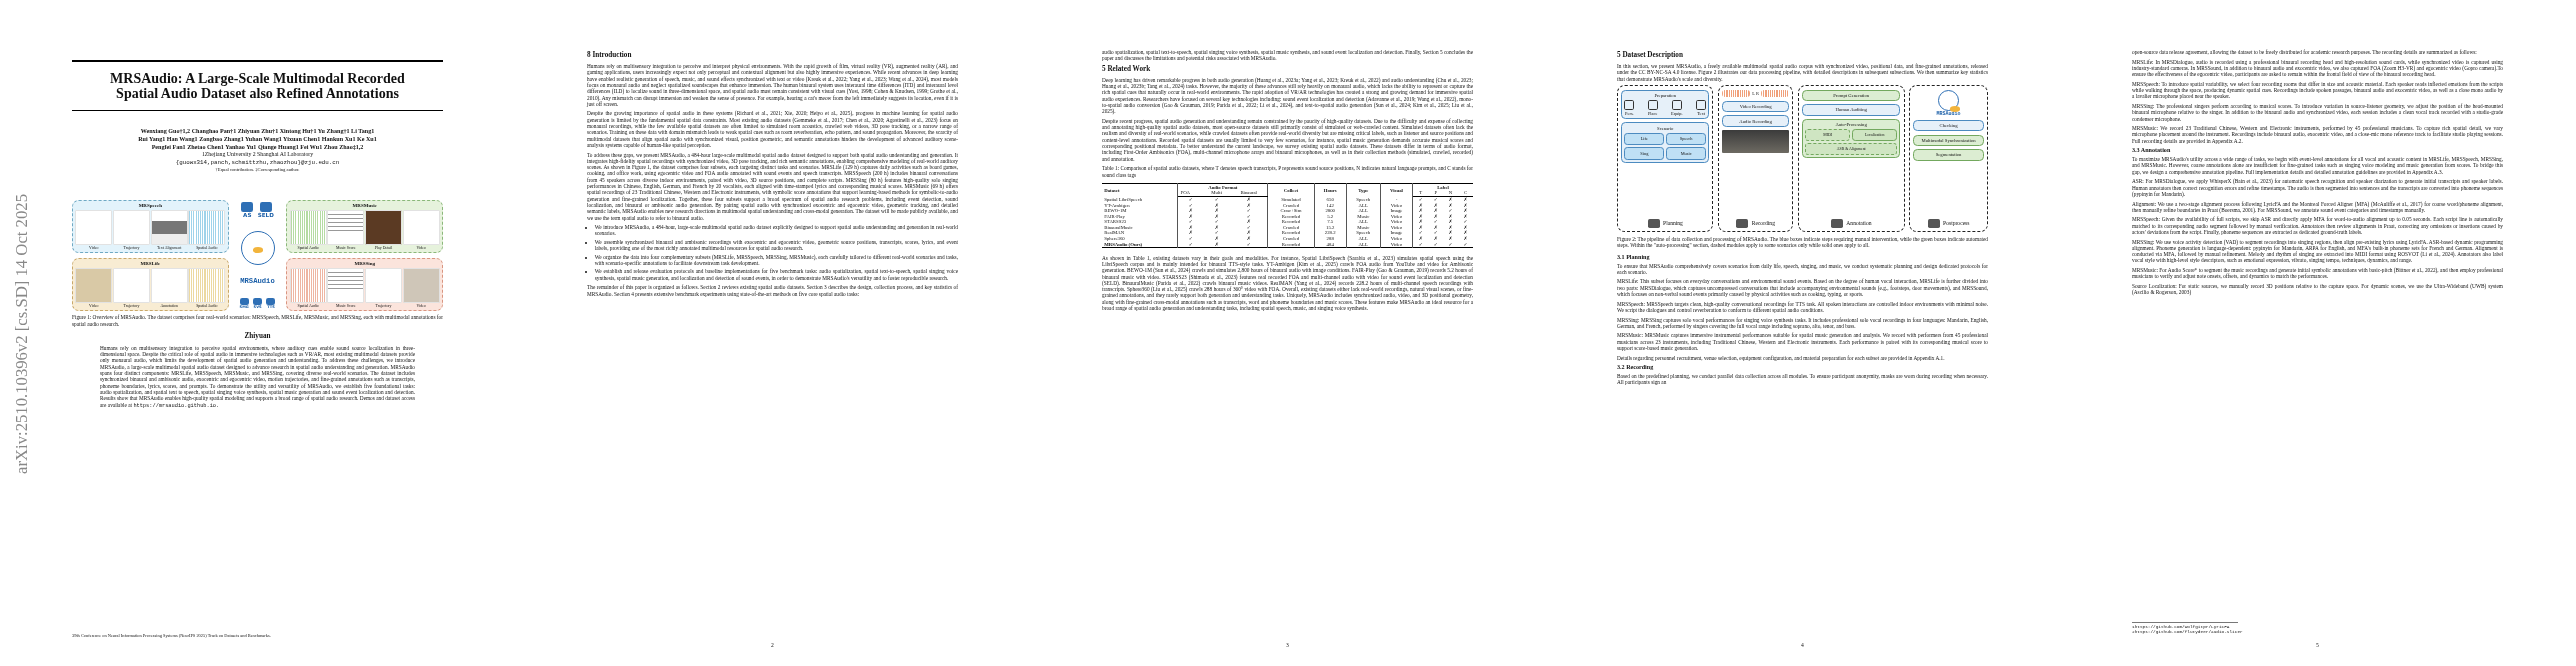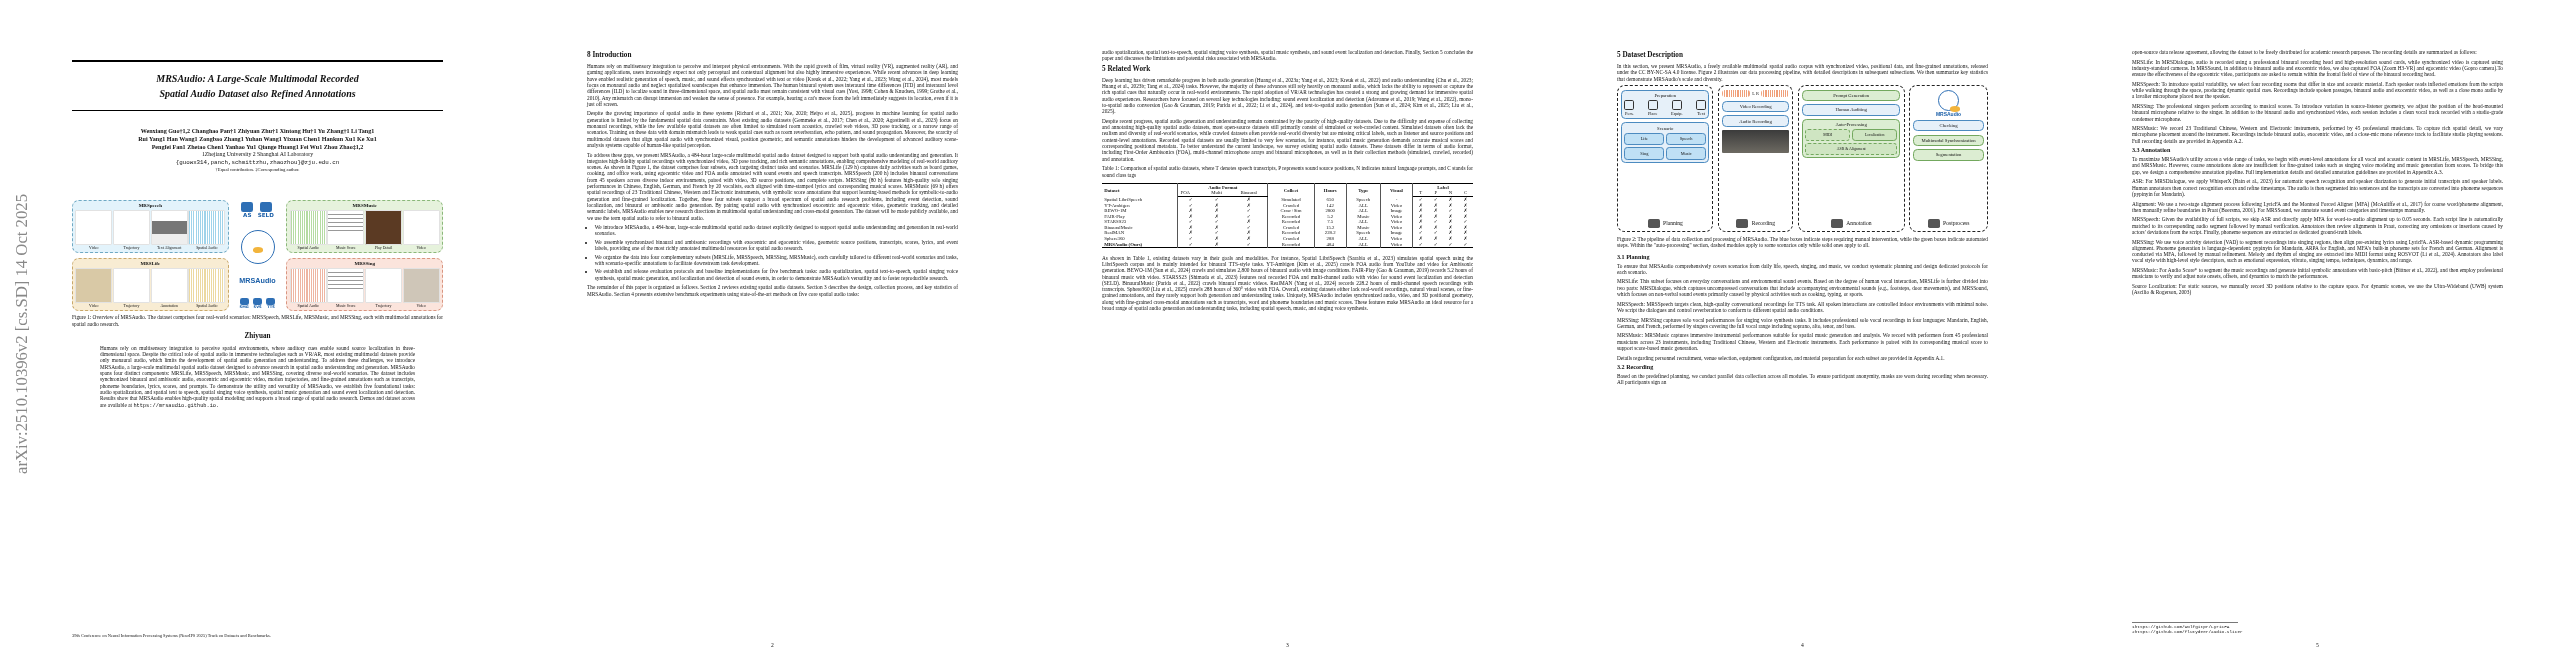--- a/index.html
+++ b/index.html
@@ -6,21 +6,21 @@
   body { width:2576px; height:667px; overflow:hidden; position:relative; font-family:"Liberation Serif", serif; color:#111; }
   .pages { display:flex; width:2576px; height:667px; }
   .page { width:515px; height:667px; position:relative; box-sizing:border-box; padding:49px 72px 0 72px; overflow:hidden; }
   .page p { font-size:5.3px; line-height:6.3px; text-align:justify; margin:0 0 3.3px 0; }
   .page h2 { font-size:7.2px; font-weight:bold; margin:2.2px 0 3.9px 0; }
   .page h3 { font-size:6.1px; font-weight:bold; margin:3.3px 0 2.8px 0; }
   .pagenum { position:absolute; bottom:19px; left:0; width:100%; text-align:center; font-size:5.6px; }
   .arxiv { position:absolute; left:11px; top:139px; width:22px; height:389px; }
   .arxiv span { position:absolute; left:50%; top:50%; transform:translate(-50%,-50%) rotate(-90deg); white-space:nowrap; font-size:16.7px; color:#888; font-family:"Liberation Serif", serif; }
   .titlebox { border-top:2.2px solid #000; border-bottom:0.6px solid #000; margin:11px 0 15.6px 0; padding:10px 0 9px 0; text-align:center; }
-  .titlebox h1 { font-size:10px; line-height:14.5px; margin:0; font-weight:bold;font-style:italic; }
+  .titlebox h1 { font-size:14px; line-height:14.5px; margin:0; font-weight:bold; }
   .authors { text-align:center; font-size:6.1px; font-weight:bold; line-height:8.3px; }
   .aff { text-align:center; font-size:5.8px; line-height:7.2px; }
   .mono { font-family:"Liberation Mono", monospace; }
   .note { text-align:center; font-size:4.7px; margin-top:1.1px; }
   .fig1 { margin:28px 0 3.3px 0; display:grid; grid-template-columns:1fr 49px 1fr; gap:4.4px; height:111px; }
   .panel { border:0.8px dashed; border-radius:6.7px; padding:2.2px 3.3px; display:flex; flex-direction:column; }
   .panel .pt { text-align:center; font-weight:bold; font-size:5px; margin-bottom:1.7px; }
   .panel .tiles { display:flex; gap:2.8px; flex:1; }
   .tile { flex:1; display:flex; flex-direction:column; align-items:center; }
   .tile .img { width:100%; flex:1; background:#fff; border:0.6px solid #e2e2e2; border-radius:1.1px; }
@@ -32,21 +32,21 @@
   .left-col, .right-col { display:flex; flex-direction:column; gap:4.4px; }
   .left-col .panel, .right-col .panel { flex:1; }
   .center-logo { display:flex; flex-direction:column; align-items:center; justify-content:space-between; padding:2.2px 0; }
   .task-row { display:flex; gap:4.4px; justify-content:center; }
   .task { text-align:center; font-family:"DejaVu Sans", sans-serif; font-weight:bold; color:#1b5fa8; font-size:5.6px; }
   .task .ic { width:12.2px; height:10px; margin:0 auto; border-radius:2.2px; background:#2e6fb5; }
   .task.small { font-size:3.6px; }
   .task.small .ic { width:9px; height:7.2px; }
   .mascot { width:32px; height:32px; border-radius:50%; background:#fff; border:1.7px solid #2e6fb5; position:relative; }
   .mascot::after { content:""; position:absolute; left:11px; top:15.6px; width:10px; height:5.6px; background:#f2b43c; border-radius:50%; }
-  .logo-text { font-family:Liberation Sans, sans-serif; font-weight:bold; color:#1b5fa8; font-size:7.2px;text-align:center; }
+  .logo-text { font-family:Liberation Mono, monospace; font-weight:bold; color:#1b5fa8; font-size:7.2px;text-align:center; }
   .caption { font-size:5.3px; line-height:6.3px; text-align:justify; margin:3.3px 0 5.6px 0; }
   .abstract-h { text-align:center; font-size:7.2px; font-weight:bold; margin:5.6px 0 4.4px 0; }
   .abstract { margin:0 28px; }
   .footer-conf { position:absolute; bottom:29px; left:72px; font-size:4.4px; }
   ul.contrib { margin:1.1px 0 3.3px 0; padding-left:7.8px; }
   ul.contrib li { font-size:5.3px; line-height:6.3px; text-align:justify; margin-bottom:2.2px; }
   table.cmp { border-collapse:collapse; width:100%; font-size:4.8px; margin:2.2px 0 6.7px 0; border-top:0.8px solid #000; border-bottom:0.8px solid #000; }
   table.cmp th, table.cmp td { padding:0.3px 2.2px; text-align:center; }
   table.cmp td:first-child, table.cmp th:first-child { text-align:left; }
   table.cmp thead tr:last-child th { border-bottom:0.6px solid #000; }

